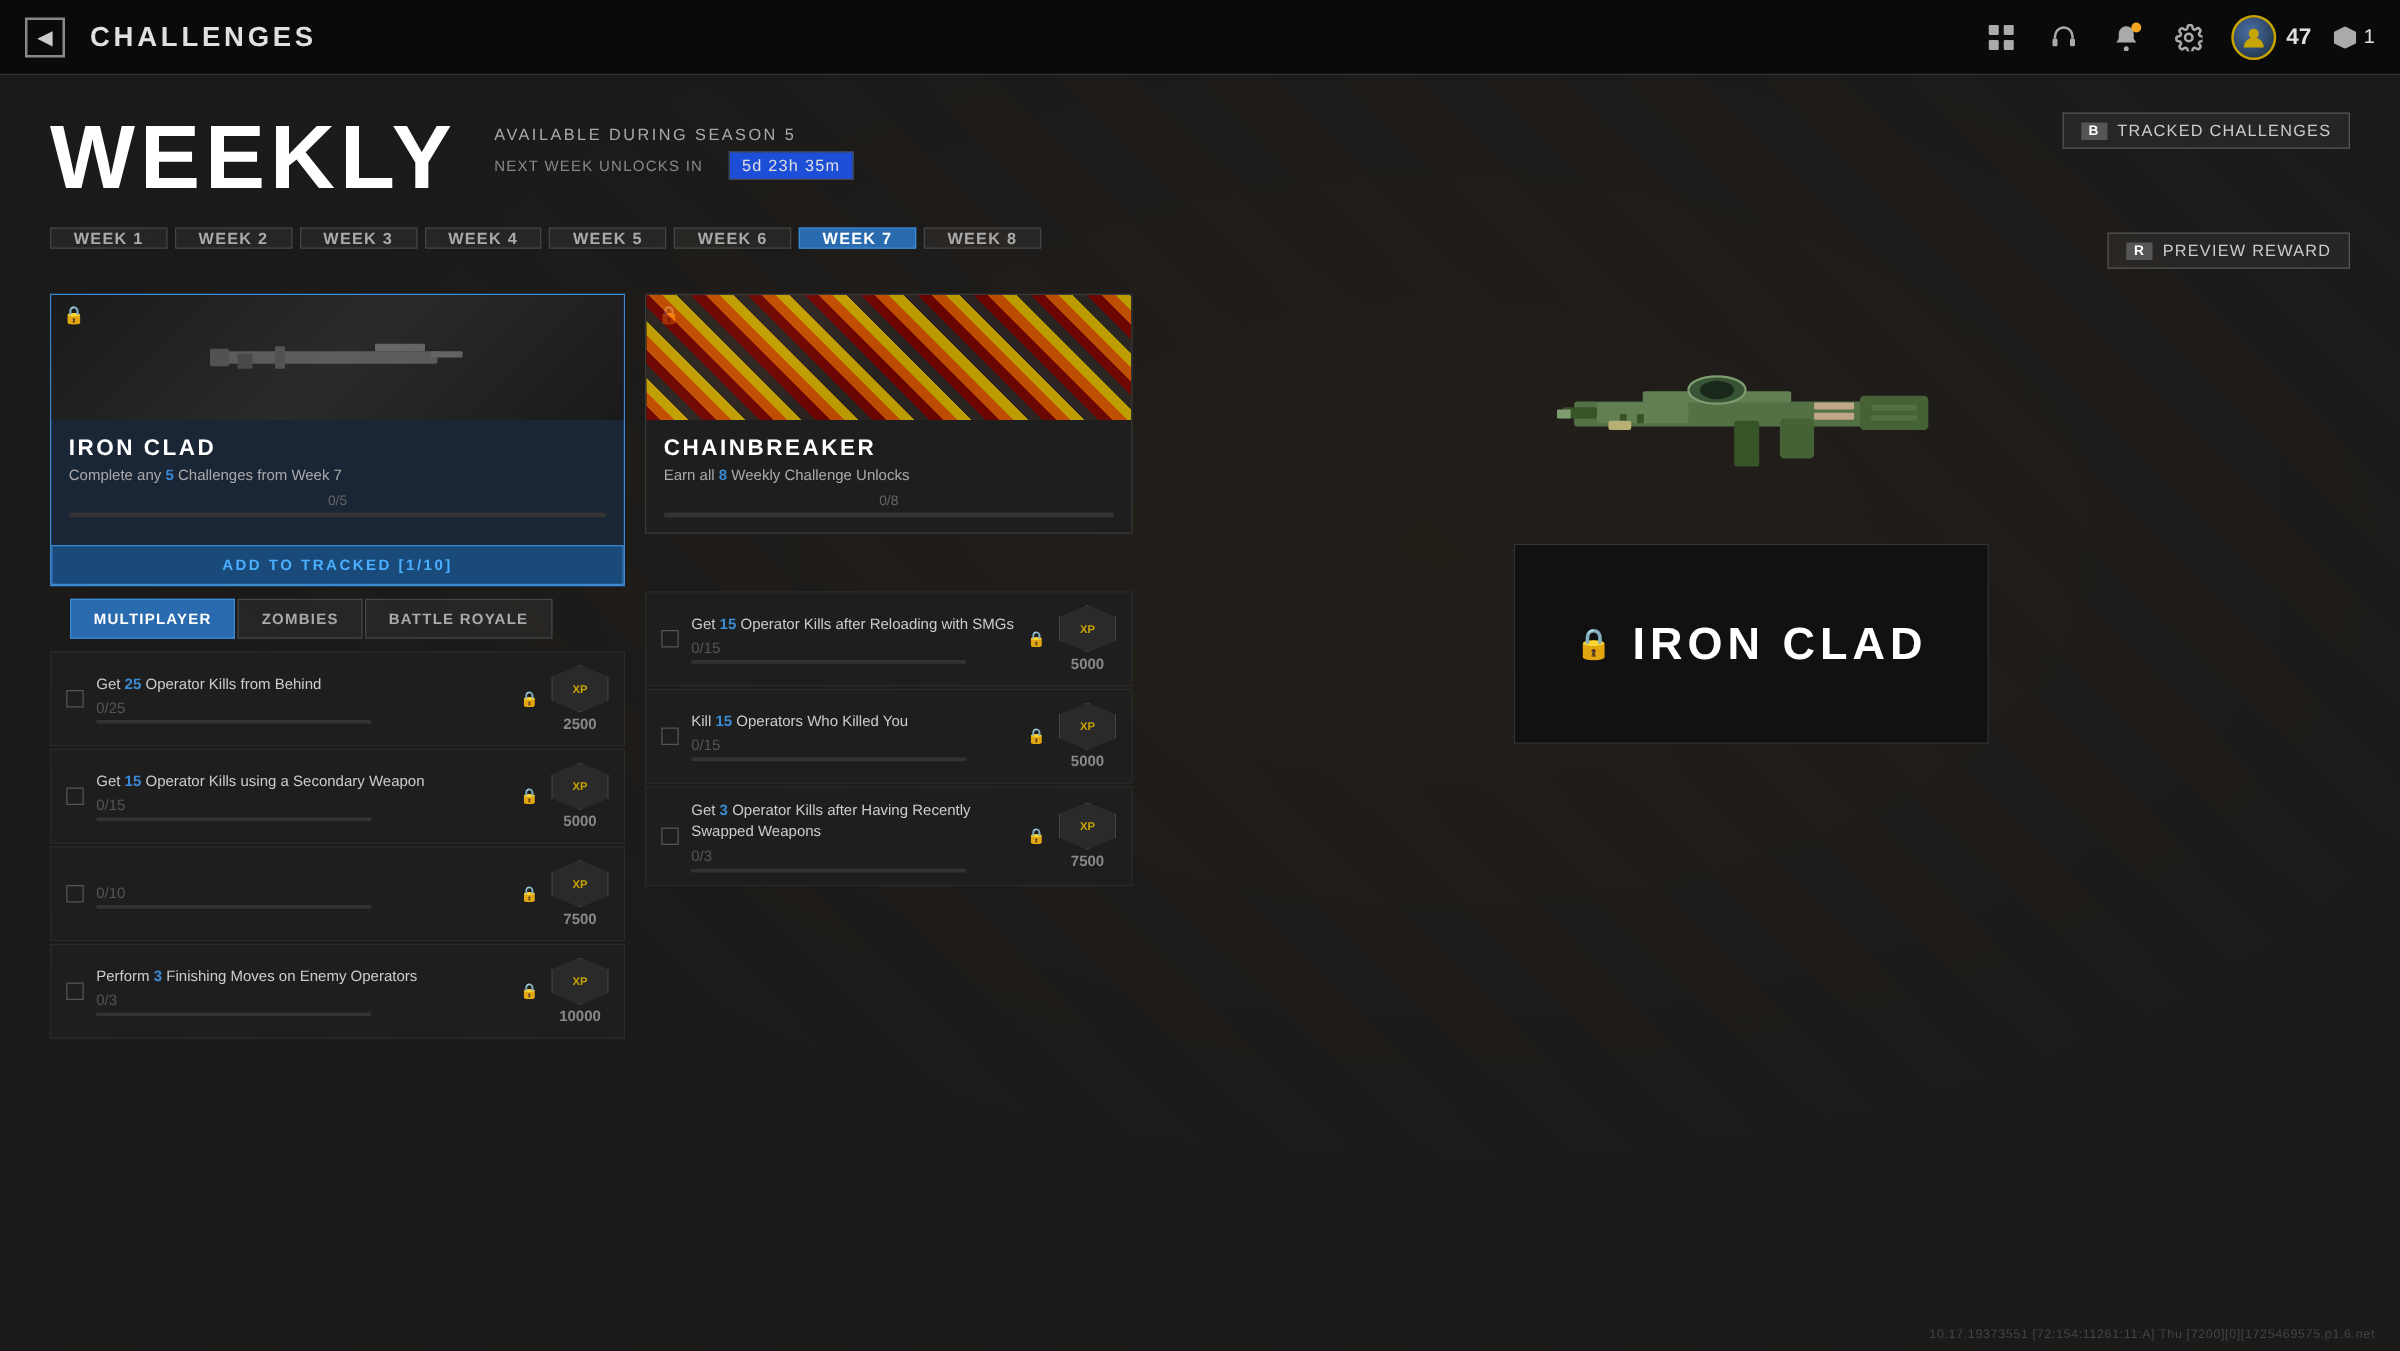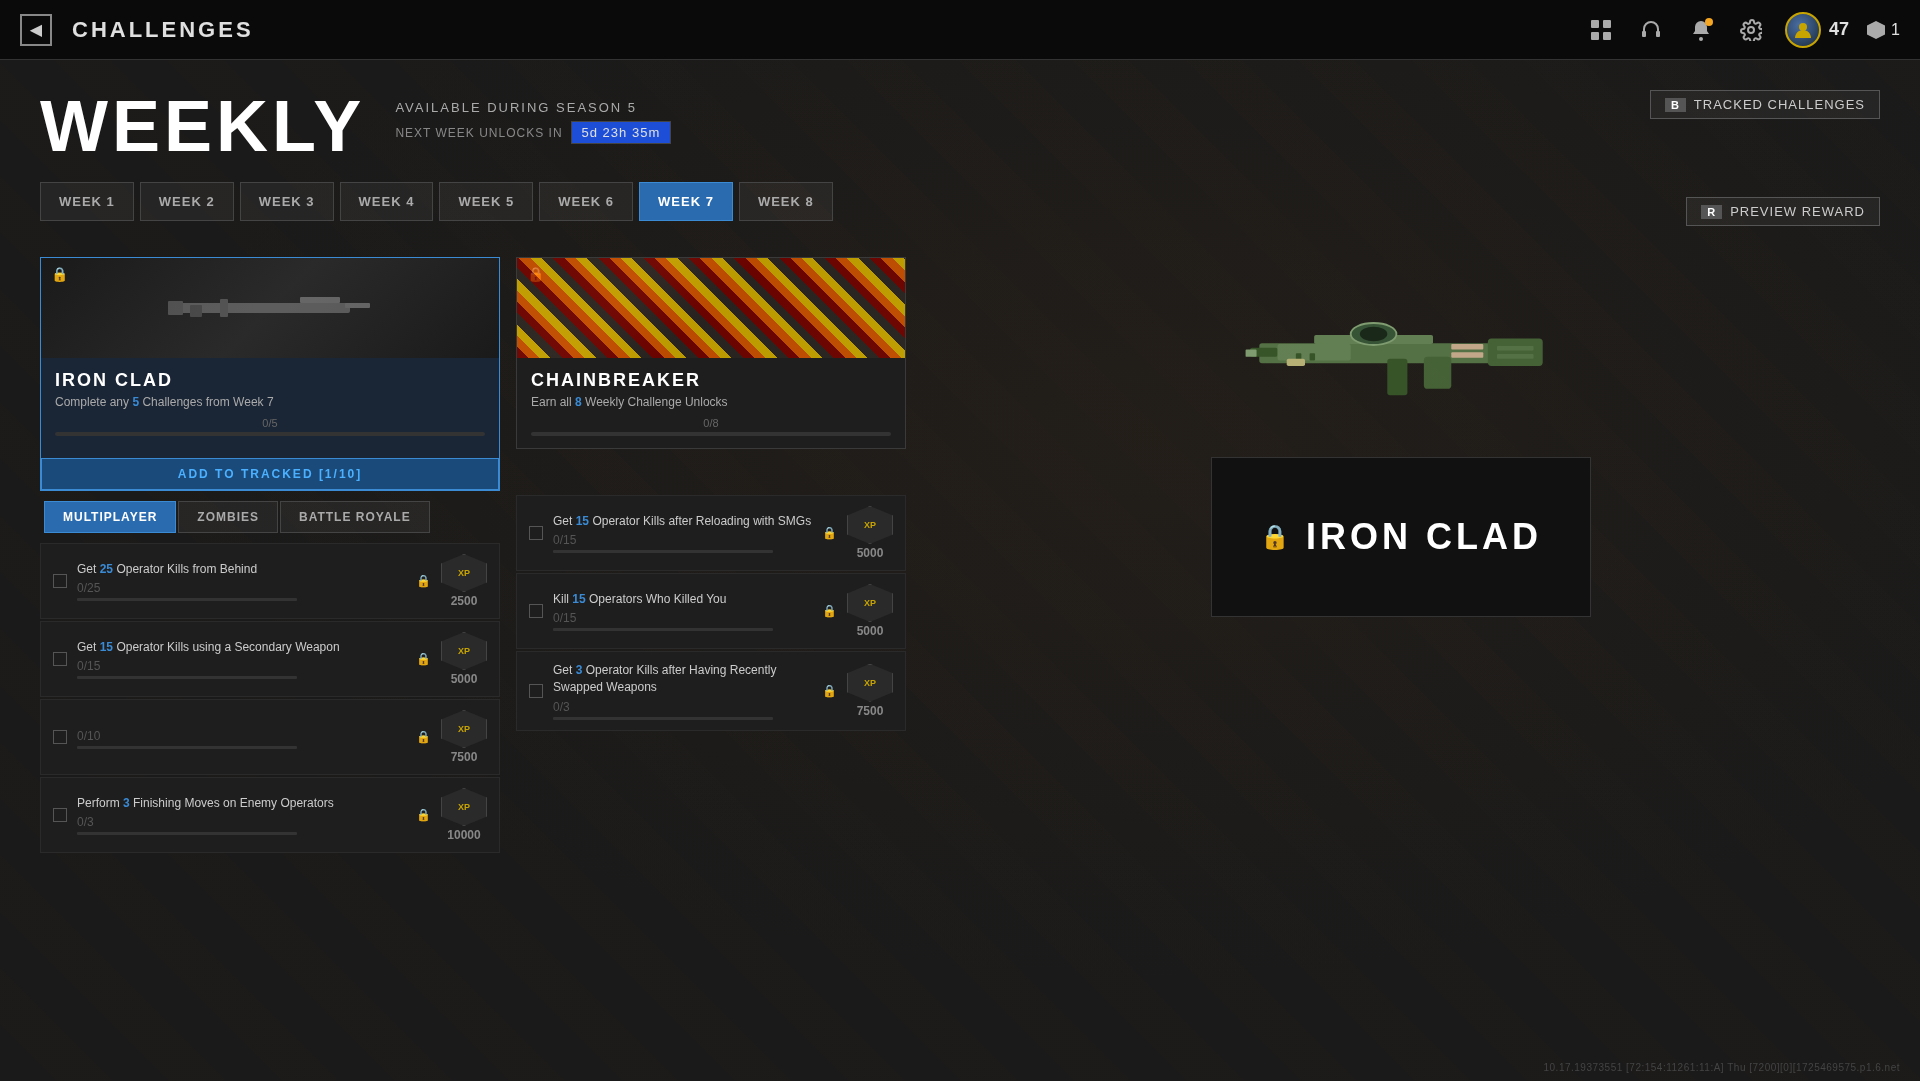--- a/index.html
+++ b/index.html
@@ -127,21 +127,21 @@
       margin-top: 10px;
     }
     .available-text {
       font-size: 13px;
       letter-spacing: 2px;
       color: #aaa;
     }
     .unlock-timer {
       display: flex;
       align-items: center;
-      gap: 8px;
+      gap: 20px;
     }
     .unlock-label {
       font-size: 12px;
       color: #888;
       letter-spacing: 1px;
     }
     .timer-badge {
       background: #1d4ed8;
       border: 1px solid #444;
       padding: 3px 10px;
@@ -191,21 +191,21 @@
     }
 
     
     .week-tabs {
       display: flex;
       align-items: center;
       gap: 6px;
       margin-bottom: 20px;
     }
     .week-tab {
-      padding: 11px 18px;
+      padding: 0 18px;
       font-size: 13px;
       font-weight: 700;
       letter-spacing: 1px;
       border: 1px solid #444;
       cursor: pointer;
       color: #aaa;
       background: rgba(255,255,255,0.05);
       text-transform: uppercase;
     }
     .week-tab.active {
@@ -309,21 +309,21 @@
       padding: 8px 14px;
       cursor: pointer;
       width: 100%;
       text-align: center;
     }
 
     
     .mode-tabs {
       display: flex;
       gap: 2px;
-      margin: 10px 4px;
+      margin: 10px 16px;
     }
     .mode-tab {
       padding: 8px 18px;
       font-size: 12px;
       font-weight: 700;
       letter-spacing: 1px;
       border: 1px solid #444;
       cursor: pointer;
       color: #aaa;
       background: rgba(255,255,255,0.05);

